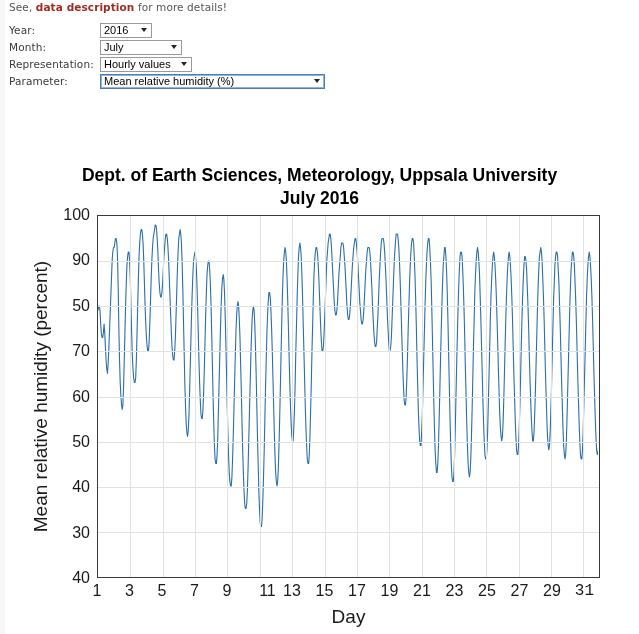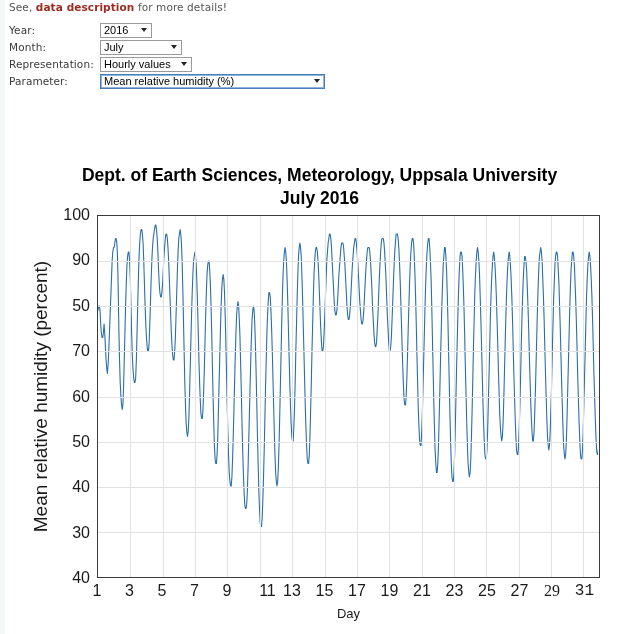--- a/index.html
+++ b/index.html
@@ -149,21 +149,21 @@
     color: #1a1a1a;
     transform: translateX(-50%);
     white-space: nowrap;
   }
   #xaxis-title {
     position: absolute;
     left: 97px; top: 456px;
     width: 503px;
     text-align: center;
     font-family: "Liberation Sans", sans-serif;
-    font-size: 13px;
+    font-size: 19px;
     color: #1a1a1a;
   }
   #yaxis-title {
     position: absolute;
     left: 0; top: 65px;
     width: 363px;
     height: 28px;
     transform: rotate(-90deg);
     transform-origin: 0 0;
     margin-left: 30px;
@@ -270,18 +270,18 @@
       <div class="xtick-label" style="left: 25.8398%;">9</div>
       <div class="xtick-label" style="left: 32.2997%; margin-left: 8px;">11</div>
       <div class="xtick-label" style="left: 38.7597%;">13</div>
       <div class="xtick-label" style="left: 45.2196%;">15</div>
       <div class="xtick-label" style="left: 51.6796%;">17</div>
       <div class="xtick-label" style="left: 58.1395%;">19</div>
       <div class="xtick-label" style="left: 64.5995%;">21</div>
       <div class="xtick-label" style="left: 71.0594%;">23</div>
       <div class="xtick-label" style="left: 77.5194%;">25</div>
       <div class="xtick-label" style="left: 83.9793%;">27</div>
-      <div class="xtick-label" style="left: 90.4393%; font-family: Liberation Serif, serif;">29</div>
+      <div class="xtick-label" style="left: 90.4393%;">29</div>
       <div class="xtick-label" style="left: 96.8992%; font-family: Liberation Mono, monospace;">31</div>
     </div>
   <div id="xaxis-title">Day</div>
   <div id="yaxis-title">Mean relative humidity (percent)</div>
 </div>
 
 </body></html>

